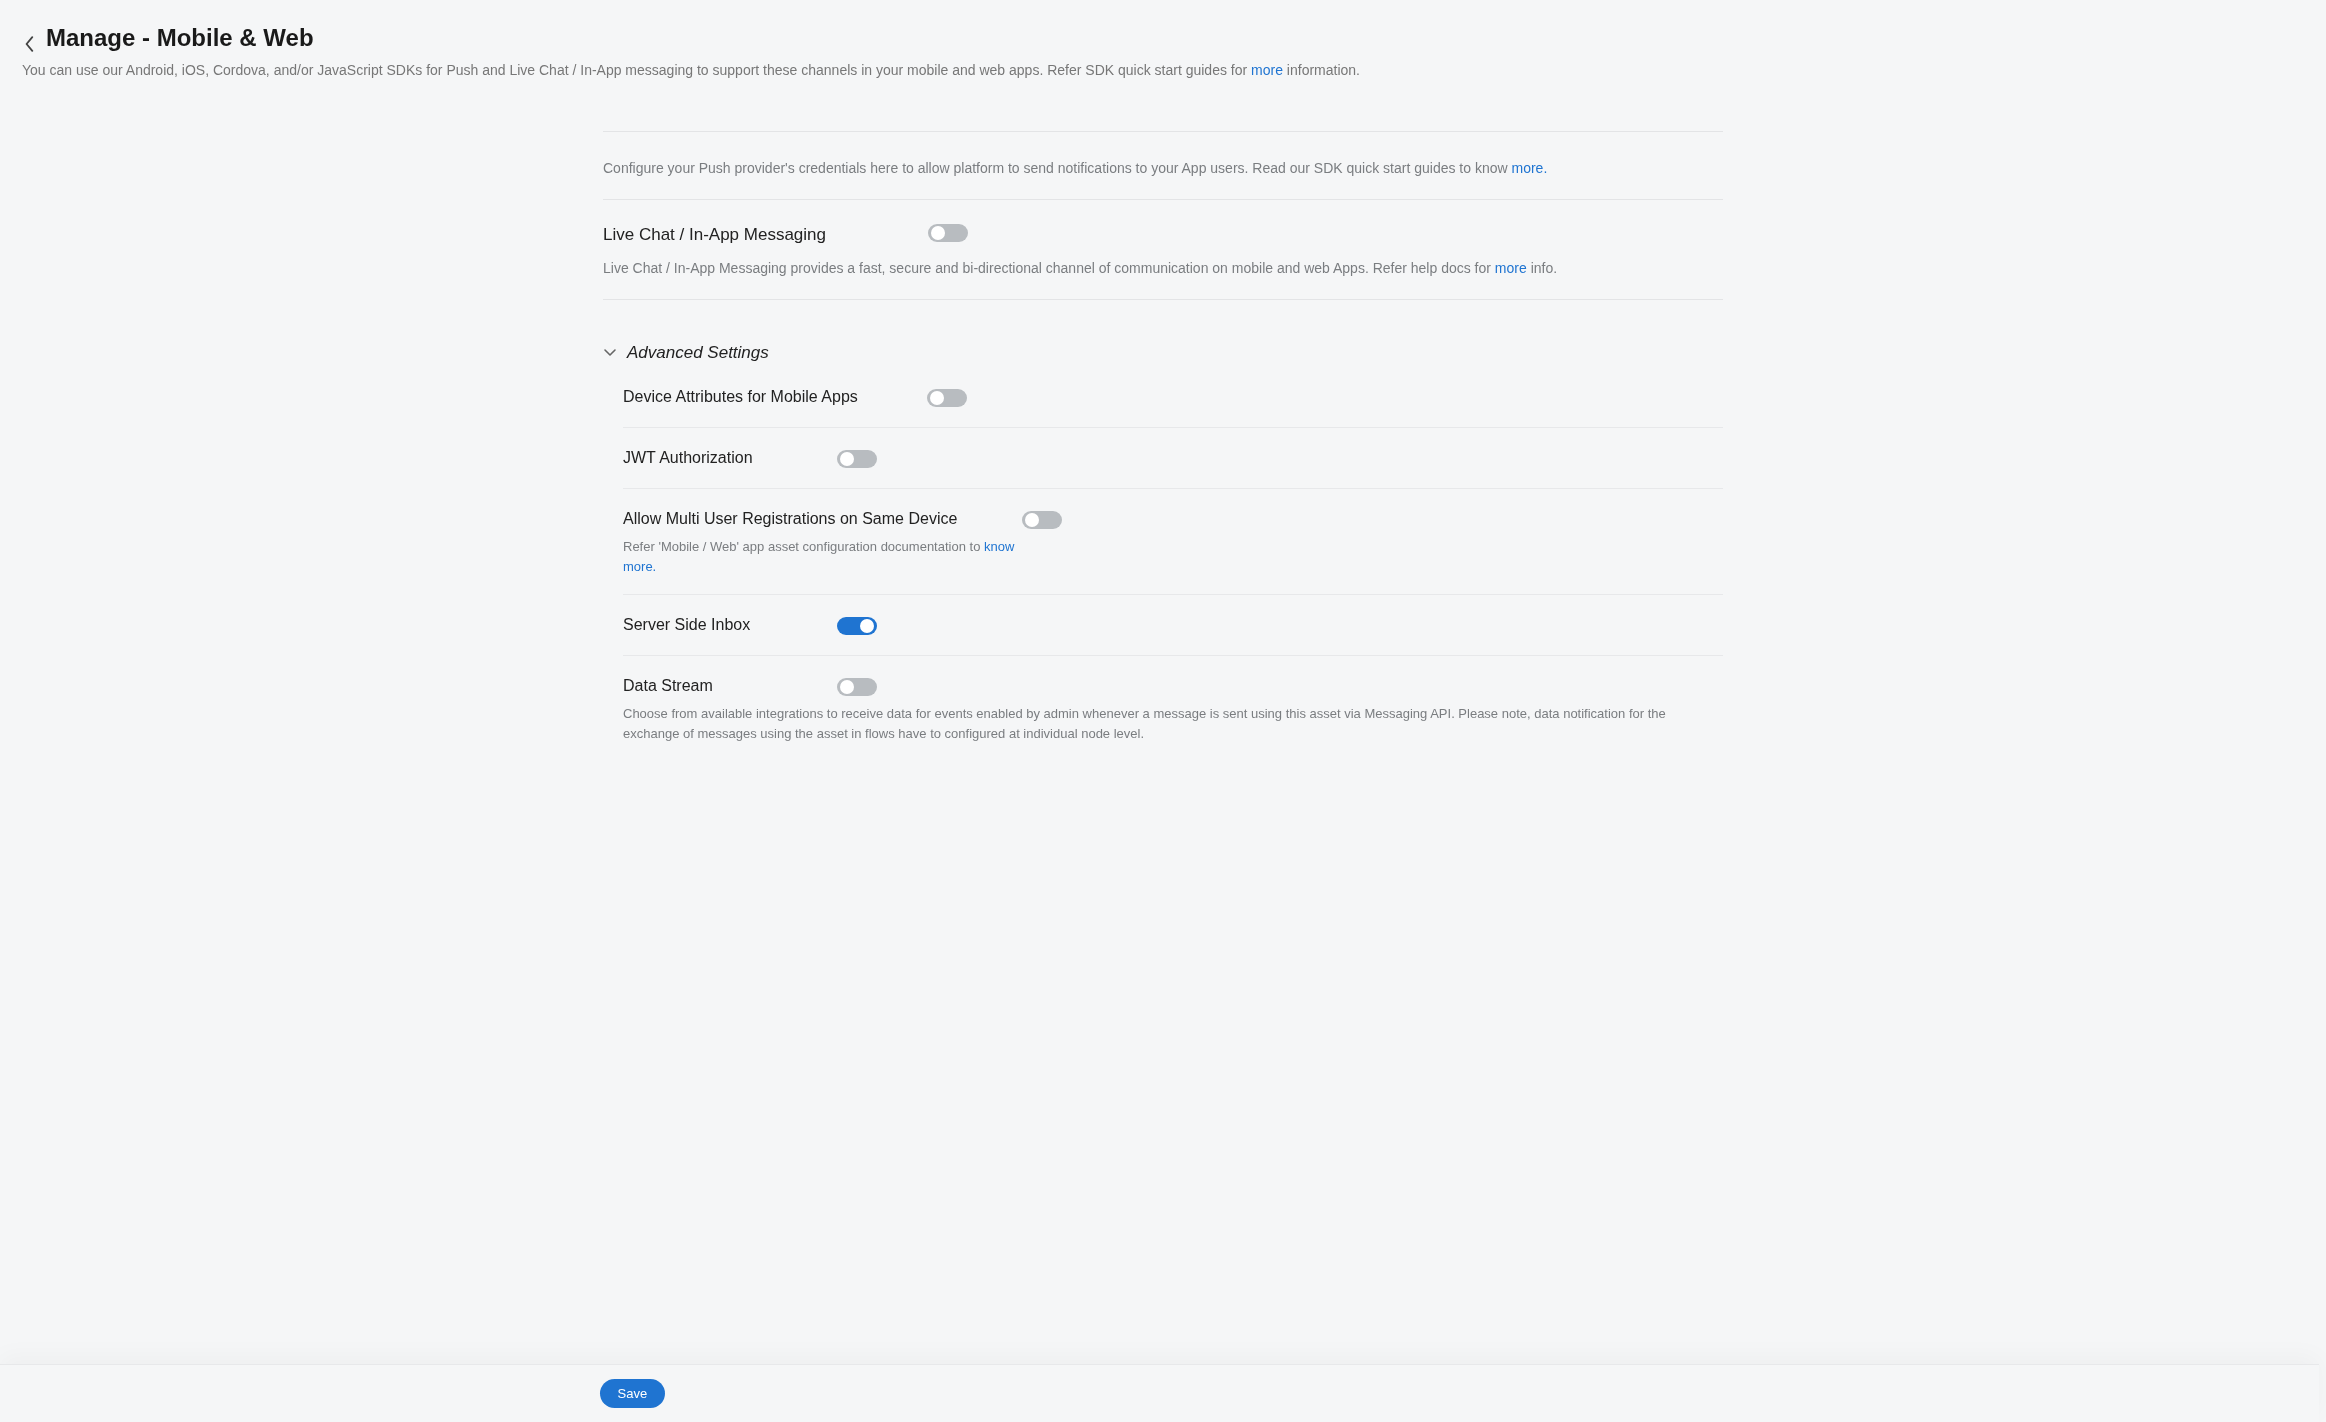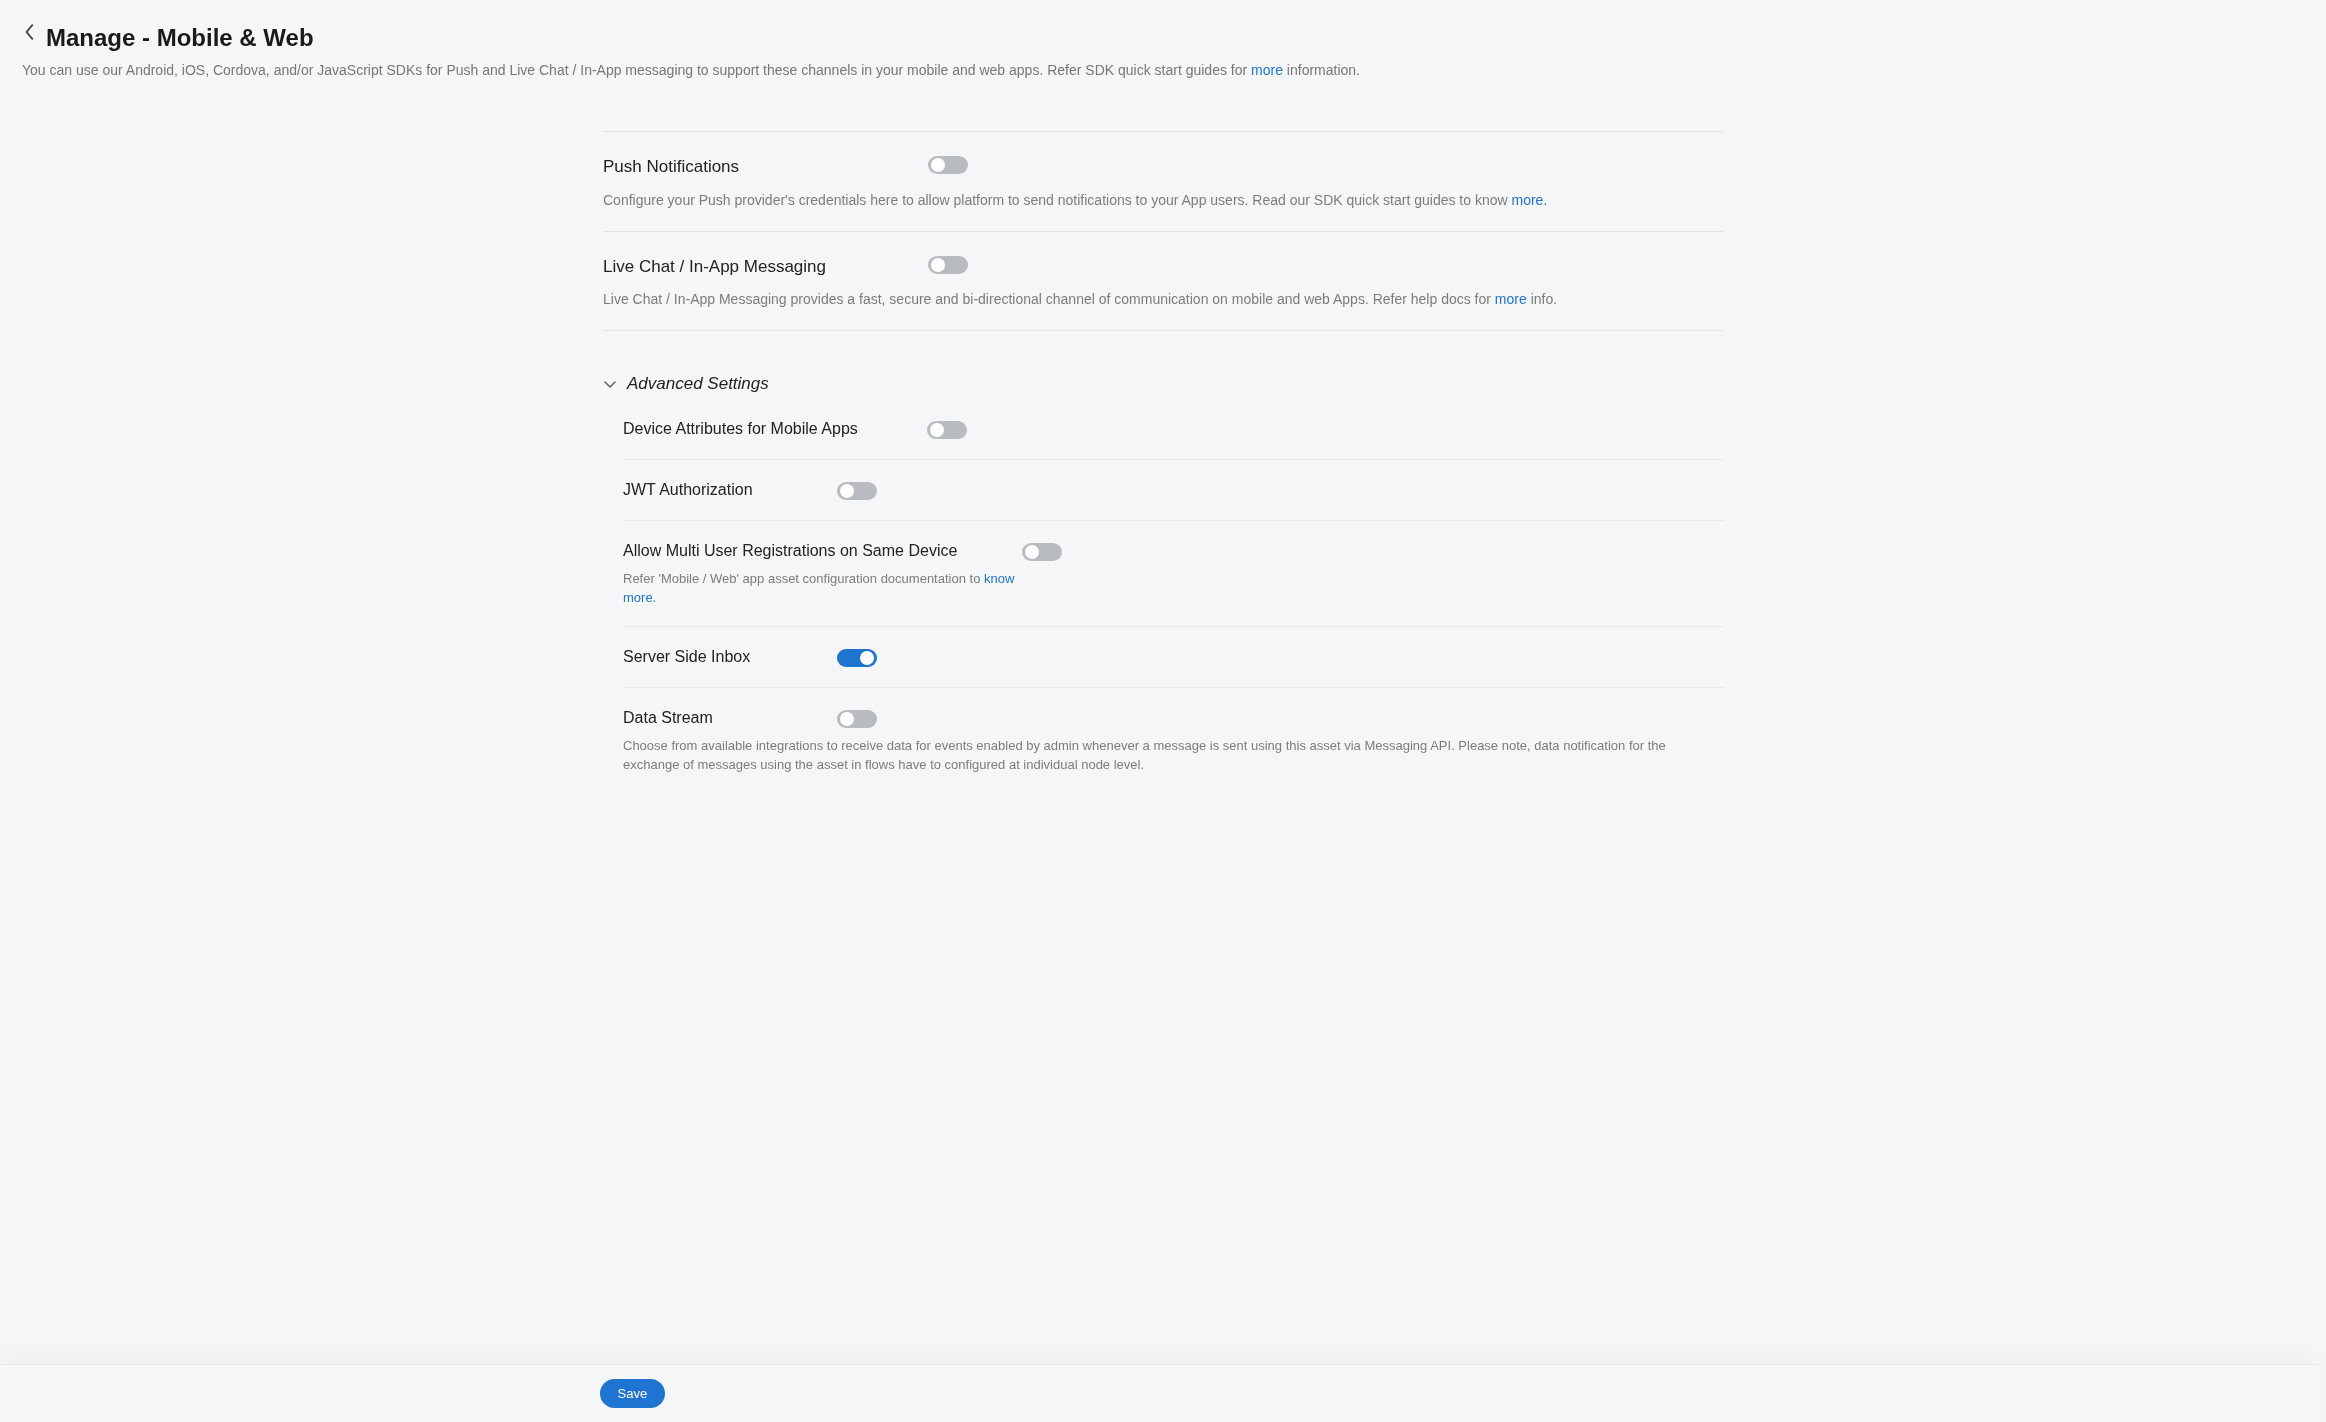--- a/index.html
+++ b/index.html
@@ -15,21 +15,21 @@
       width: 100%;
       min-height: 100vh;
       padding-bottom: 120px;
     }
 
     .header {
       padding: 20px 22px 10px 22px;
     }
     .header-title-row {
       display: flex;
-      align-items: flex-start;
+      align-items: flex-end;
       gap: 8px;
       margin-bottom: 4px;
     }
     .back-icon {
       display: inline-flex;
       align-items: center;
       justify-content: center;
       width: 16px;
       height: 24px;
       color: #444;
@@ -198,28 +198,20 @@
       <h1 class="page-title">Manage - Mobile &amp; Web</h1>
     </div>
     <p class="page-subtitle">
       <span>You can use our Android, iOS, Cordova, and/or JavaScript SDKs for Push and Live Chat / In-App messaging to support these channels in your mobile and web apps. Refer SDK quick start guides for </span><a href="#">more</a><span> information.</span>
     </p>
   </div>
 
   <div class="content">
 
     <div class="section">
-      <div class="row">
-        <div class="label-col">
-          <div class="section-title">Push Notifications</div>
-        </div>
-        <div class="toggle">
-            <div class="knob"></div>
-          </div>
-      </div>
       <p class="desc">
         <span>Configure your Push provider's credentials here to allow platform to send notifications to your App users. Read our SDK quick start guides to know </span><a href="#">more.</a>
       </p>
     </div>
 
     <div class="section">
       <div class="row">
         <div class="label-col">
           <div class="section-title">Live Chat / In-App Messaging</div>
         </div>

